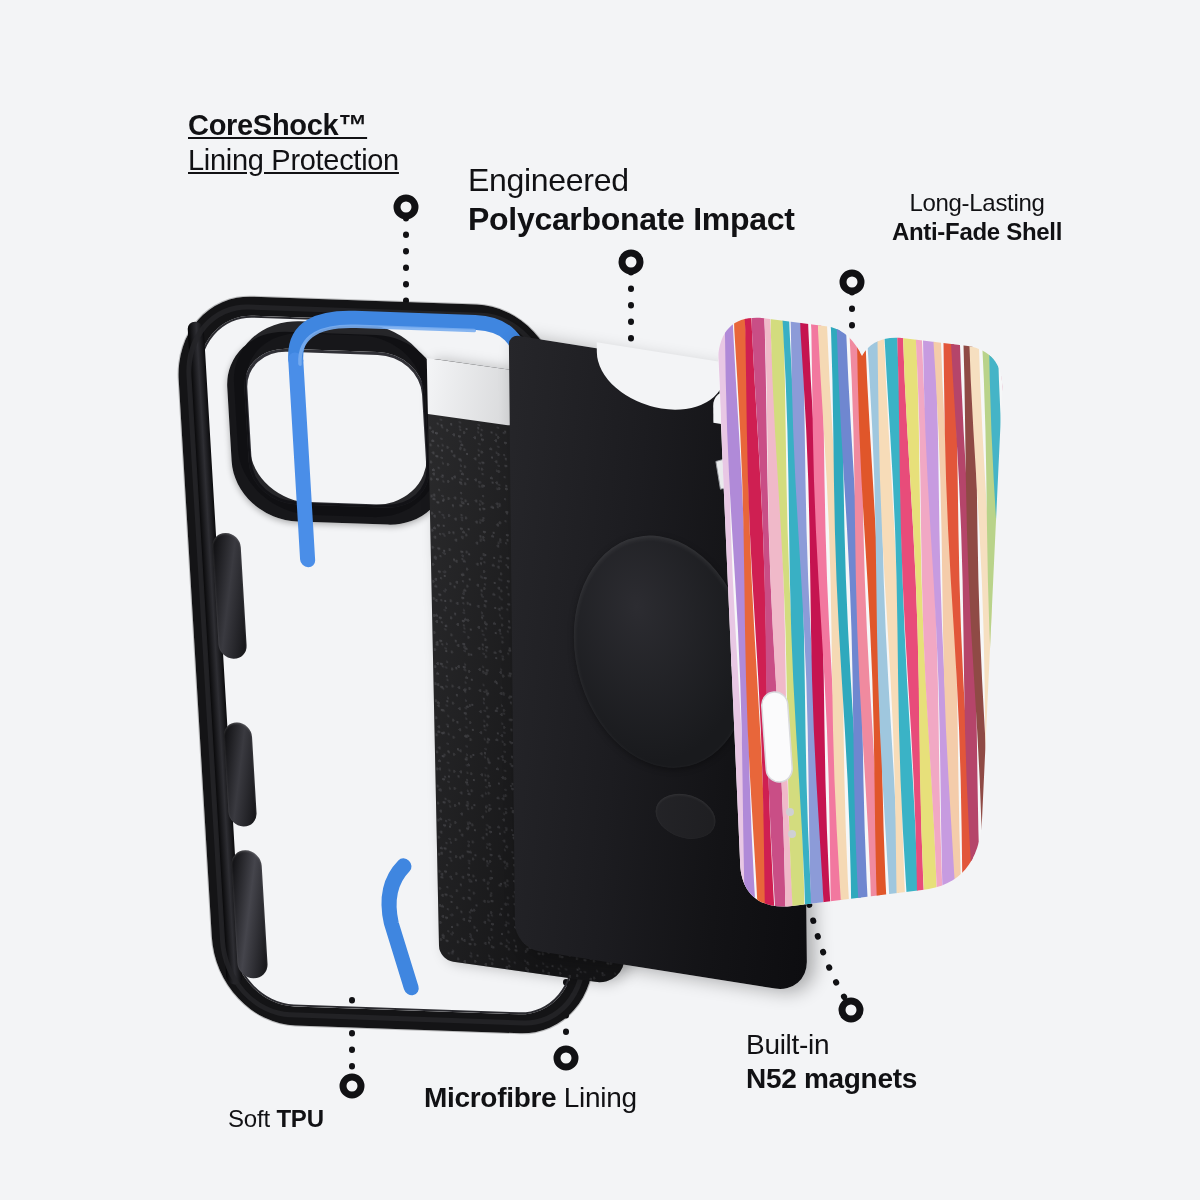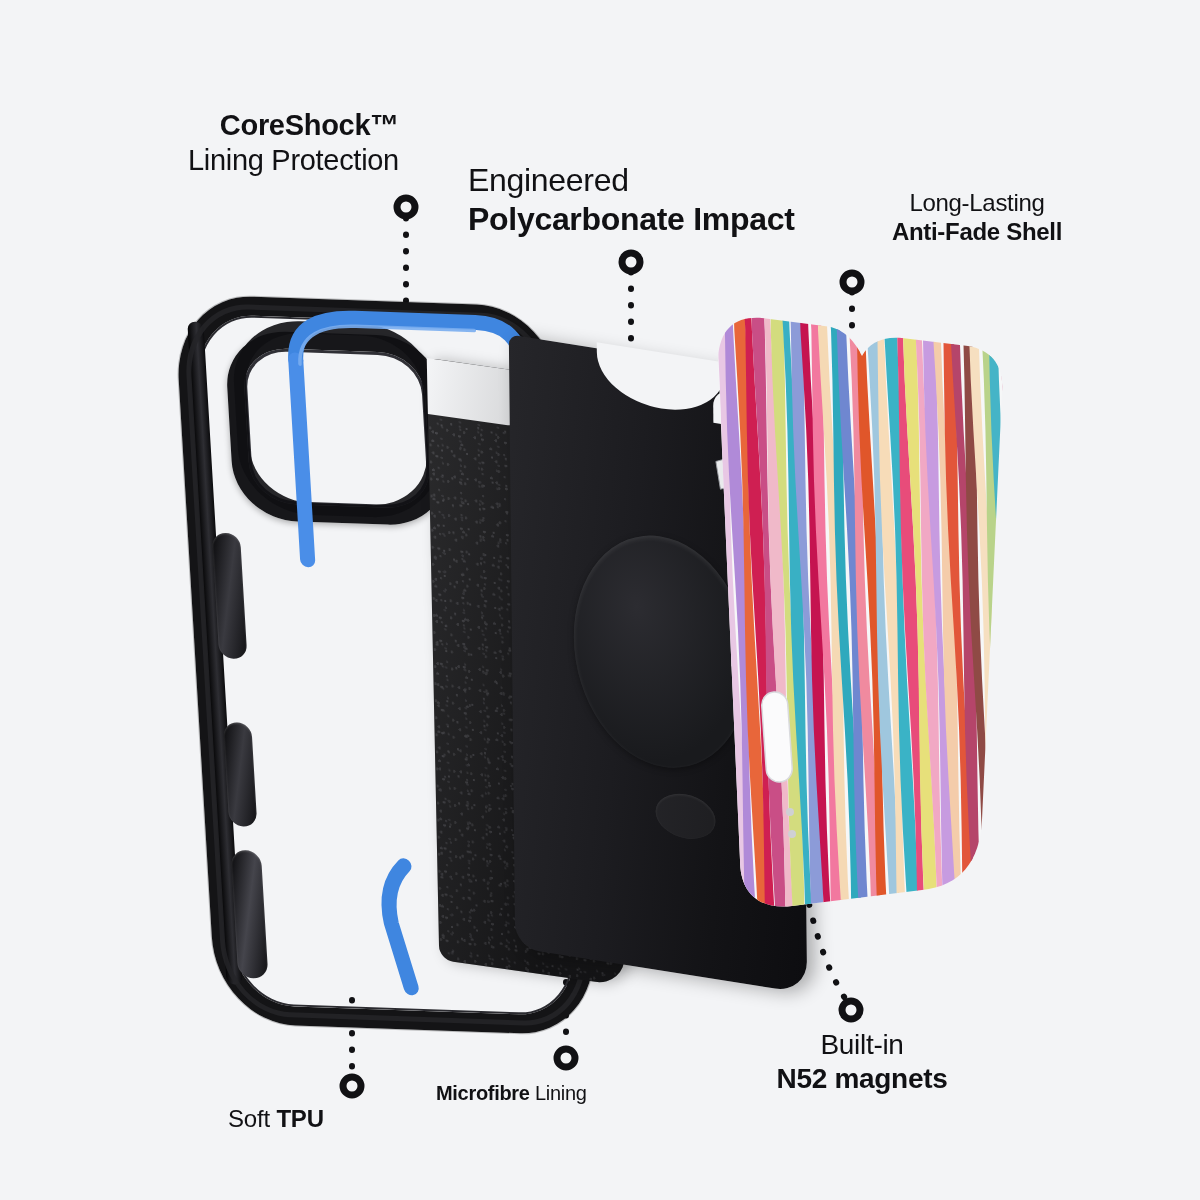--- a/index.html
+++ b/index.html
@@ -10,37 +10,37 @@
     color:#111114;
     overflow:hidden;
   }
   #stage { position:relative; width:1200px; height:1200px; }
 
   
   .callout { position:absolute; line-height:1.22; white-space:nowrap; }
   .callout .l1, .callout .l2 { display:block; }
   .reg  { font-weight:400; }
   .bold { font-weight:700; }
-  .c-center { text-align:right; }
+  .c-center { text-align:left;text-decoration:underline; }
 
   #callout-coreshock { left:188px;  top:108px;  font-size:29px; letter-spacing:-0.3px; }
   #callout-coreshock .l1 { font-weight:700; }
   #callout-coreshock .l2 { font-weight:400; }
 
   #callout-polycarbonate { left:468px; top:161px; font-size:32px; text-align:left; width:360px; letter-spacing:-0.3px;}
   #callout-polycarbonate .l1 { font-weight:400; }
   #callout-polycarbonate .l2 { font-weight:700; }
 
   #callout-antifade { left:838px; top:188px; font-size:24px; text-align:center; width:278px; letter-spacing:-0.3px;}
   #callout-antifade .l1 { font-weight:400; }
   #callout-antifade .l2 { font-weight:700; }
 
   #callout-tpu { left:228px; top:1104px; font-size:24px; letter-spacing:-0.2px;}
-  #callout-microfibre { left:436px; top:1081px; font-size:20px; letter-spacing:-0.3px;}
-  #callout-n52 { left:746px; top:1028px; font-size:28px; text-align:center; width:232px; letter-spacing:-0.3px;}
+  #callout-microfibre { left:424px; top:1081px; font-size:28px; letter-spacing:-0.3px;}
+  #callout-n52 { left:746px; top:1028px; font-size:28px; text-align:left; width:232px; letter-spacing:-0.3px;}
   #callout-n52 .l1 { font-weight:400; }
   #callout-n52 .l2 { font-weight:700; }
 
   
   .leader { position:absolute; }
 
   
   #tpu-bumper {
     position:absolute; left:196px; top:300px; width:380px; height:730px;
     transform: rotate(-3.4deg) skewY(5.4deg);

